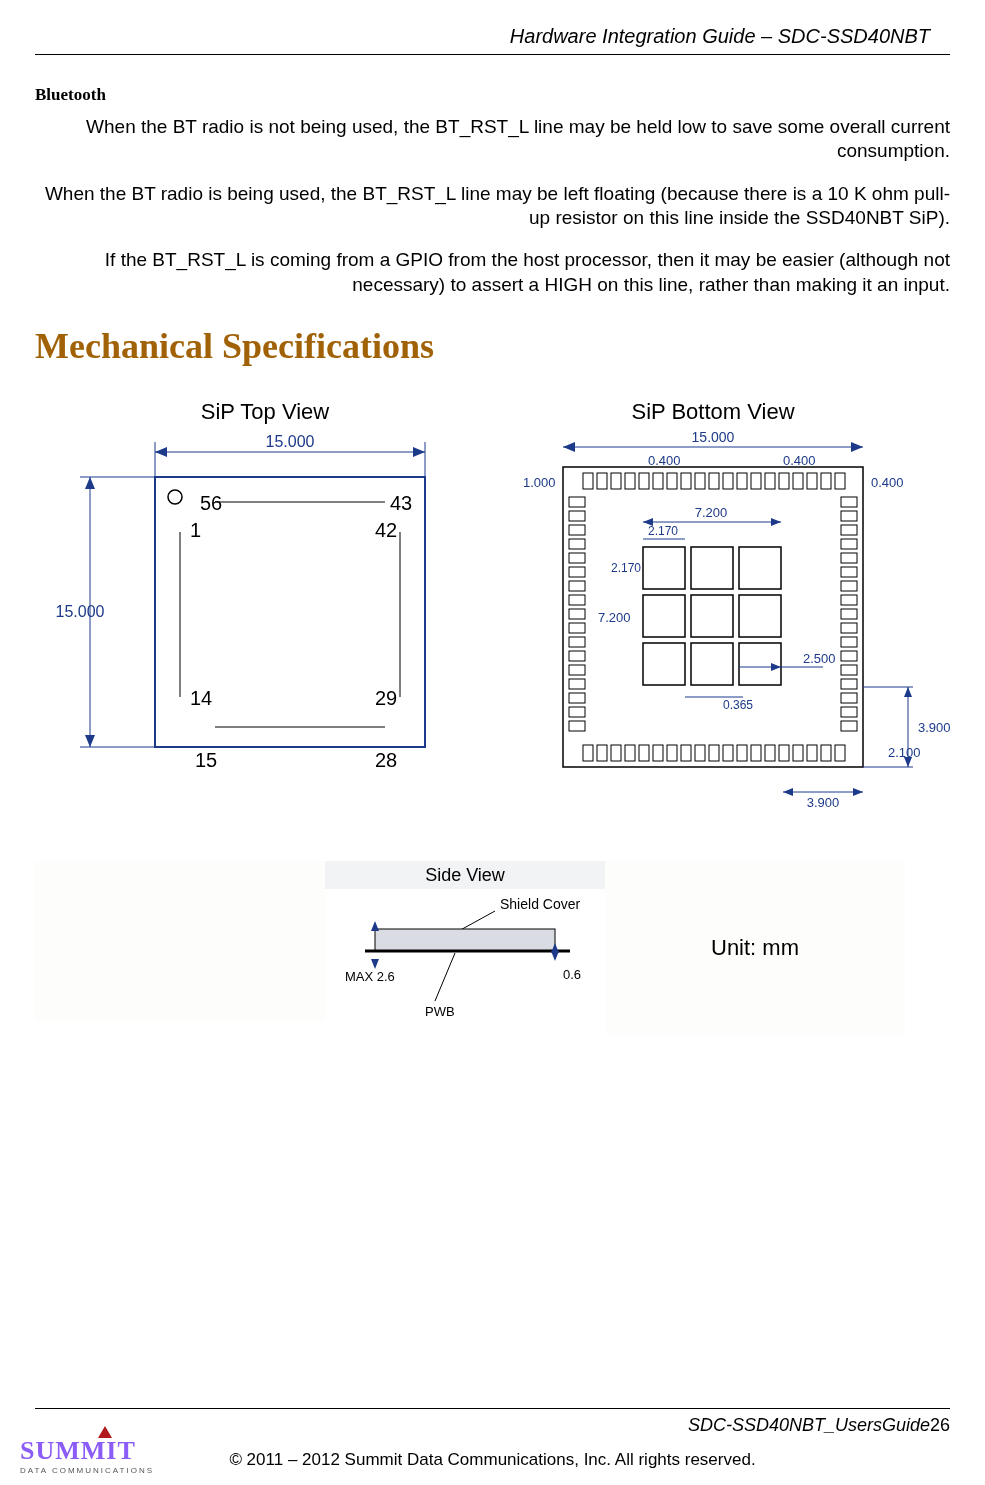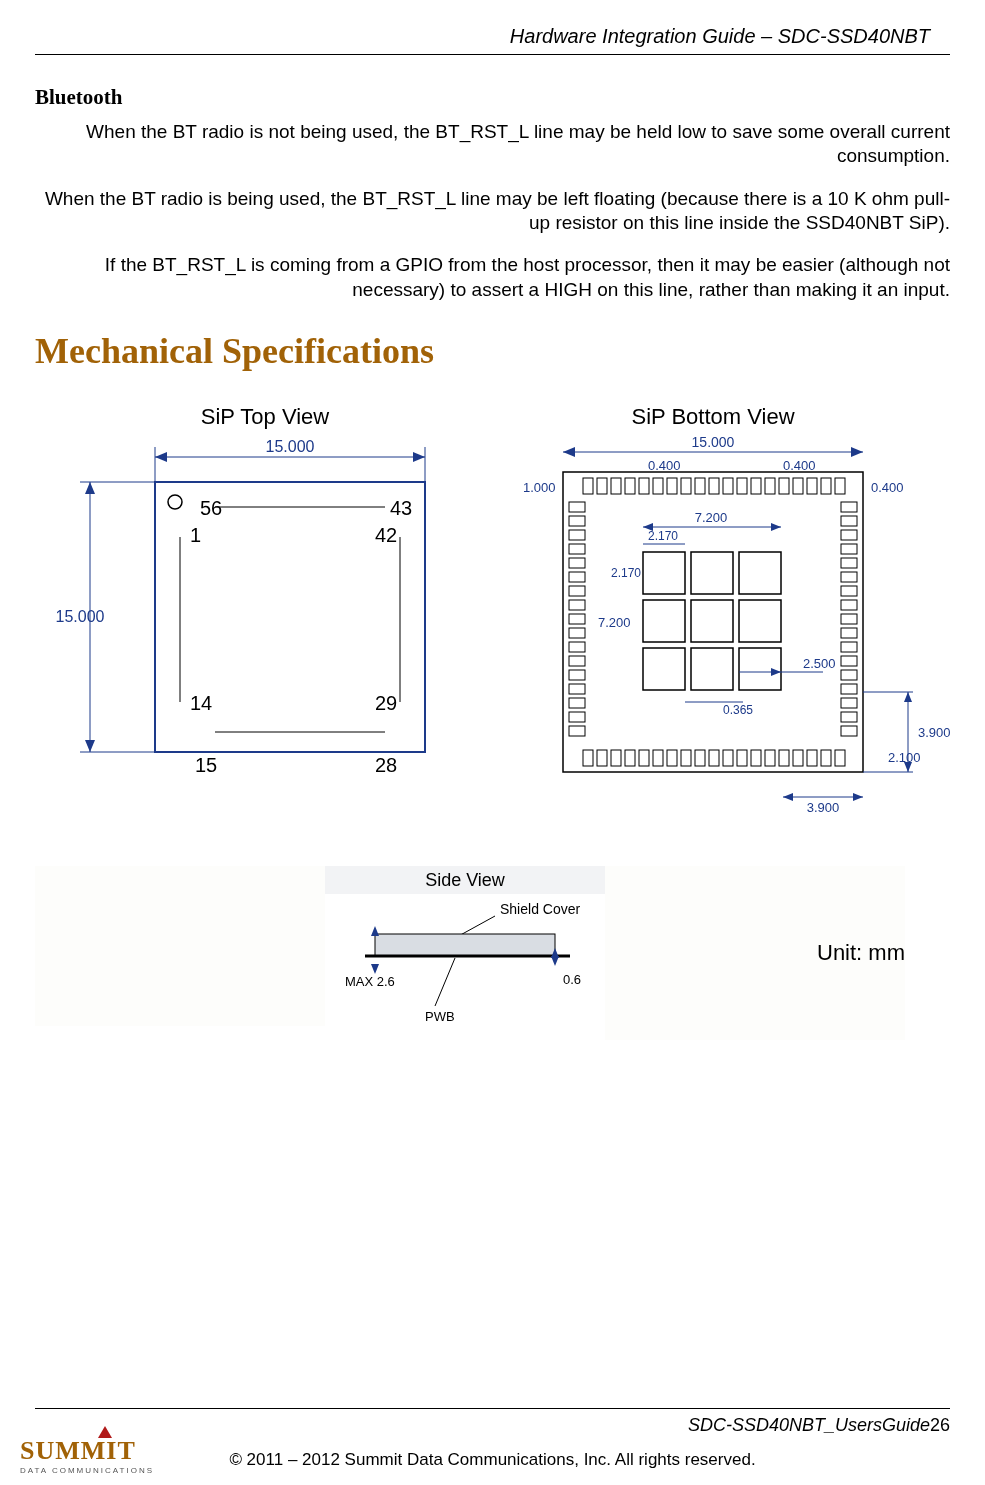--- a/index.html
+++ b/index.html
@@ -23,21 +23,21 @@
     padding-right: 20px;
   }
   .hr {
     border: 0;
     border-top: 1px solid #000;
     margin: 6px 0 30px 0;
   }
   .subhead {
     font-family: "Times New Roman", Times, serif;
     font-weight: bold;
-    font-size: 21px;
+    font-size: 17px;
     margin-bottom: 10px;
   }
   .para {
     font-size: 19px;
     line-height: 1.28;
     margin-bottom: 18px;
     text-align: right;
   }
   .mainhead {
     font-family: "Times New Roman", Times, serif;
@@ -53,21 +53,21 @@
     margin-top: 10px;
   }
   .svgbox { }
   .side-row {
     display: flex;
     margin-top: 30px;
     align-items: stretch;
   }
   .side-spacer-left { width: 290px; height: 160px; background:#fdfdfb; }
   .side-center { width: 280px; }
-  .side-right { width: 300px; display:flex; align-items:center; justify-content:flex-end; font-size:22px; background:#fdfdfb;}
+  .side-right { width: 300px; display:flex; align-items:center; justify-content:center; font-size:22px; background:#fdfdfb;}
   .footer {
     position: absolute;
     bottom: 15px;
     left: 35px;
     right: 35px;
   }
   .footer-hr {
     border: 0;
     border-top: 1px solid #000;
     margin: 0 0 6px 0;
@@ -94,21 +94,21 @@
     position: absolute;
     left: -15px;
     bottom: -5px;
     width: 150px;
   }
   .logo-main {
     font-family: "Times New Roman", Times, serif;
     font-weight: bold;
     font-size: 26px;
     letter-spacing: 1px;
-    color: #a16207;
+    color: #8b5cf6;
     position: relative;
   }
   .logo-tri {
     position:absolute; left:78px; top:-10px;
     width:0;height:0;
     border-left:7px solid transparent;
     border-right:7px solid transparent;
     border-bottom:12px solid #b11a1a;
   }
   .logo-sub {

